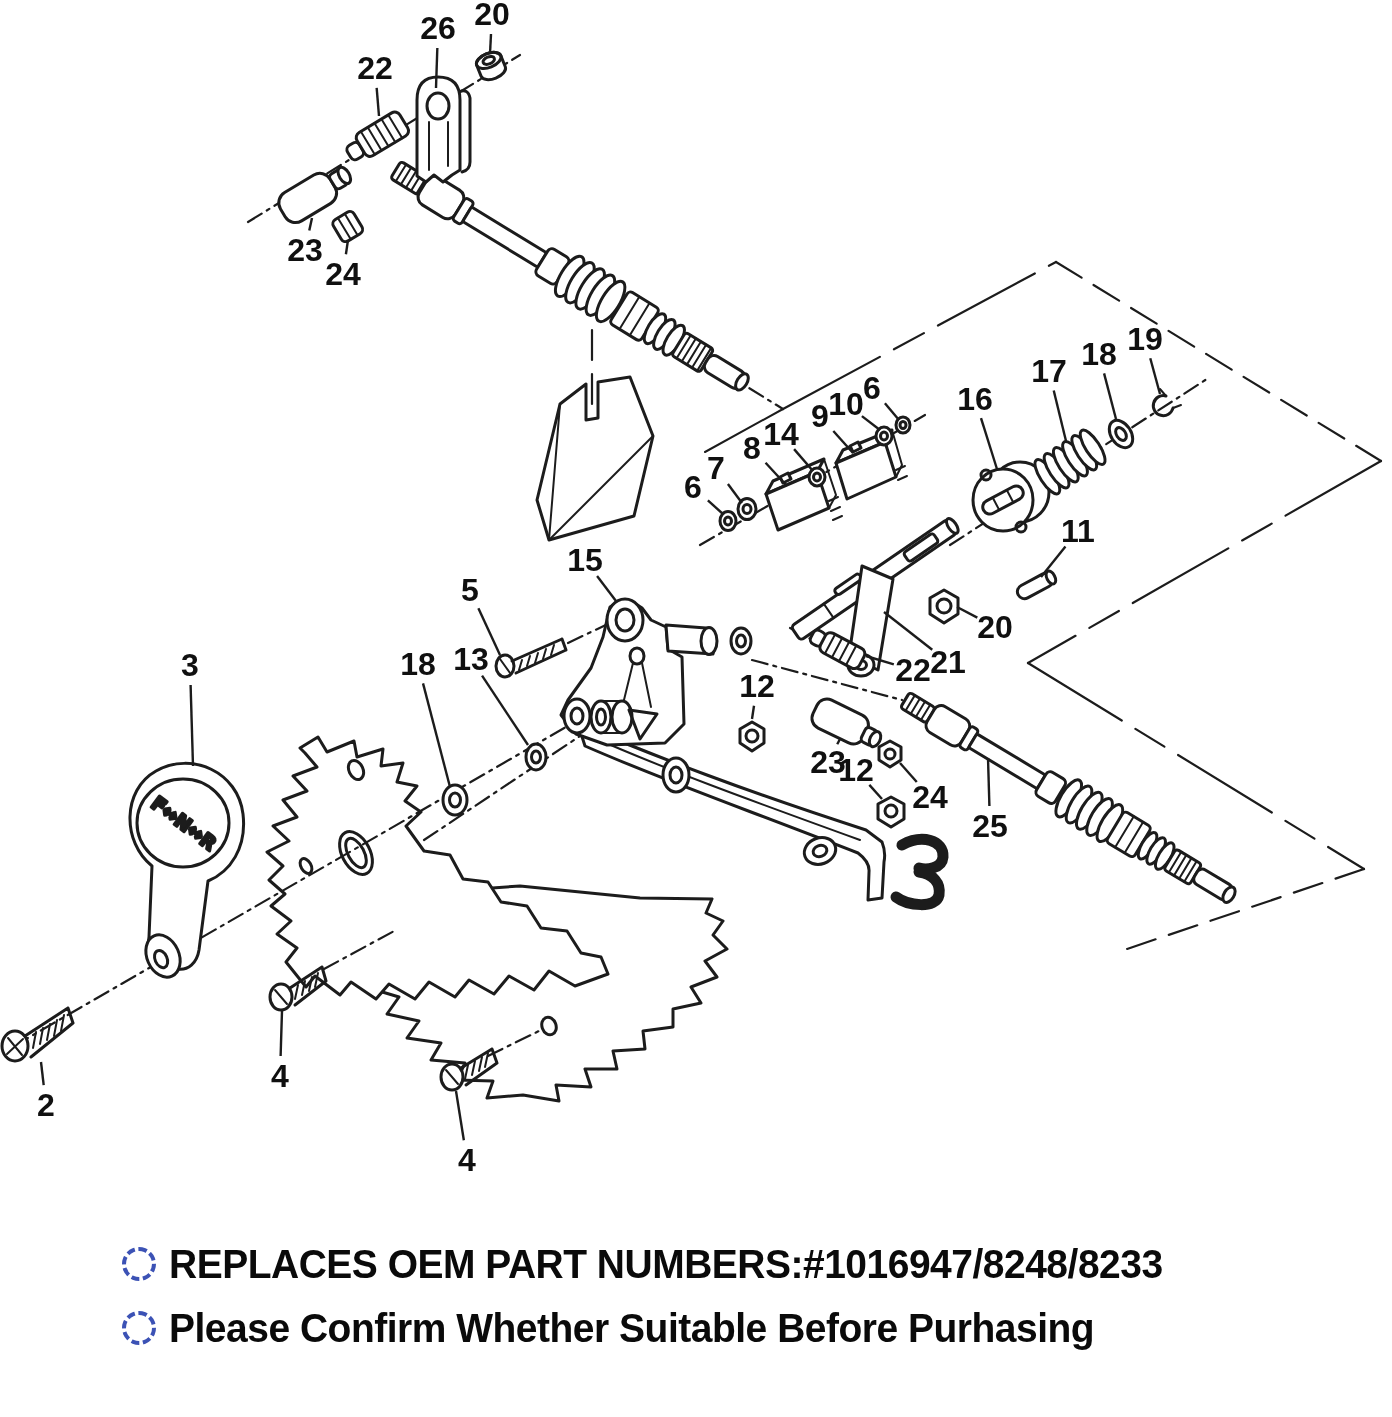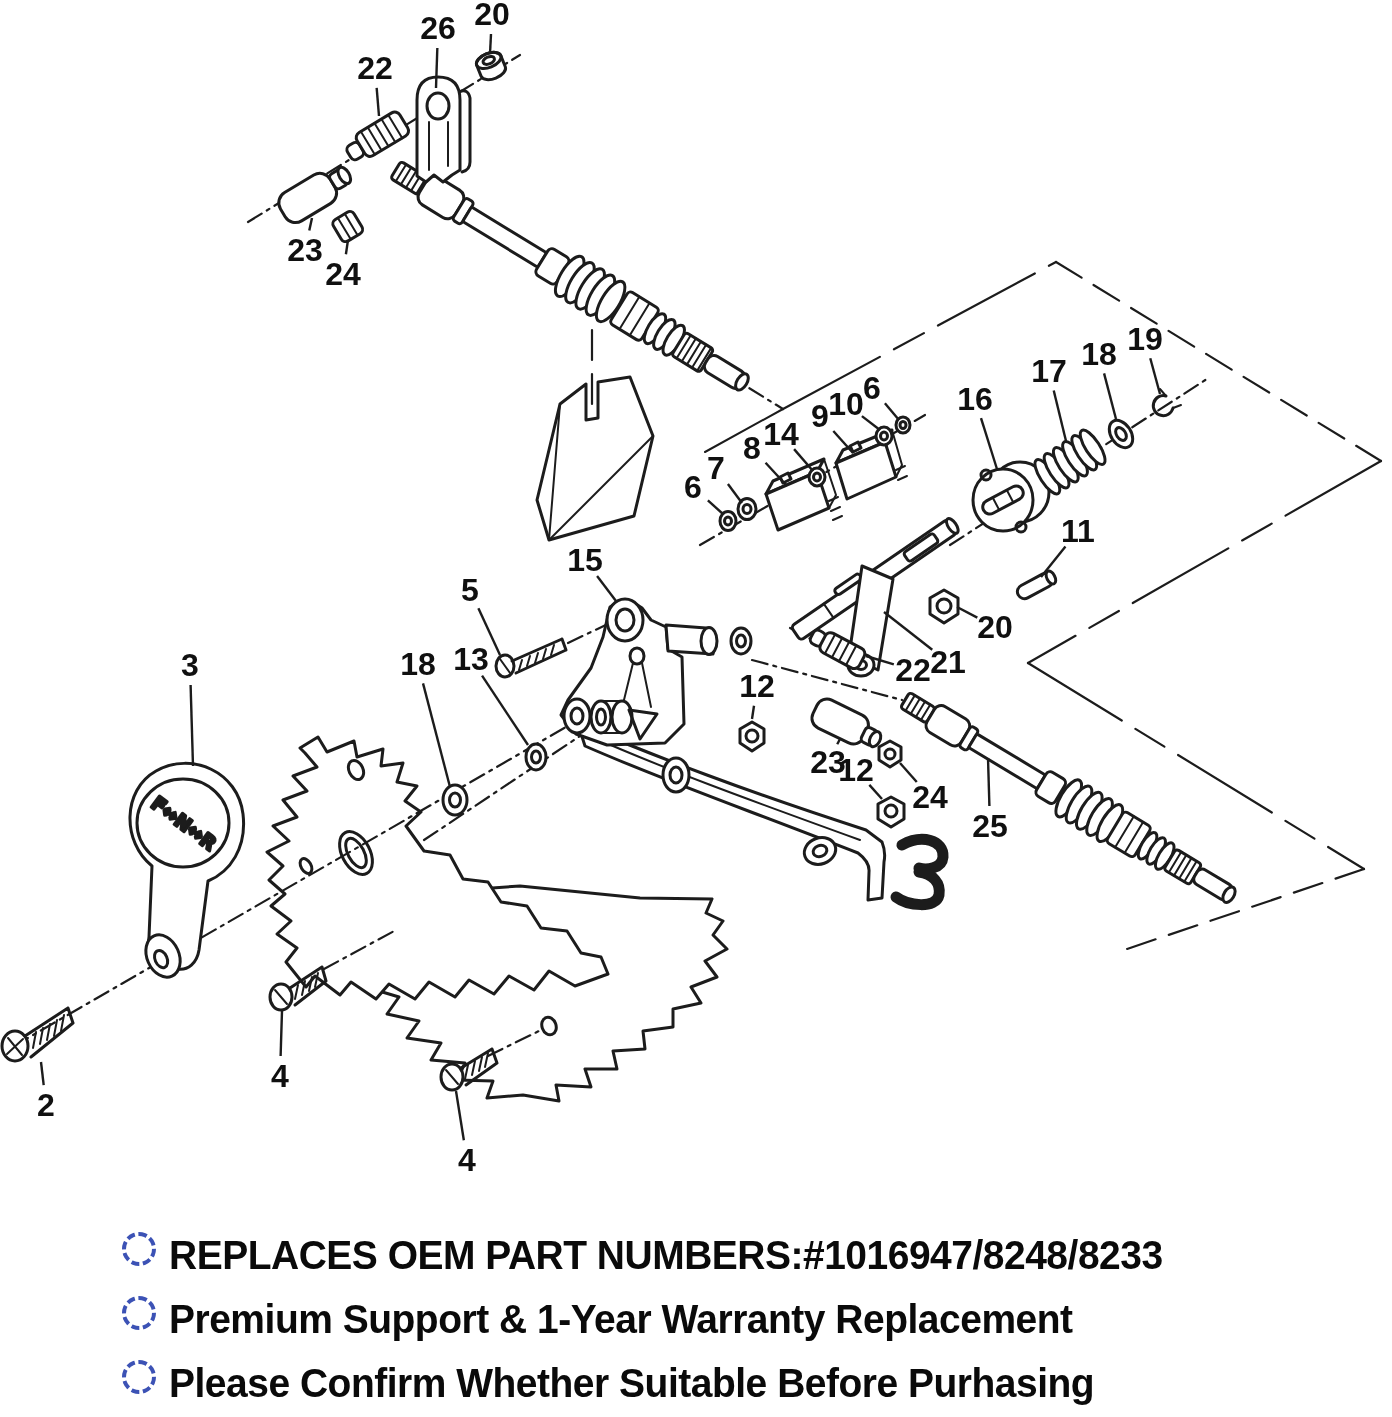--- a/index.html
+++ b/index.html
@@ -14,21 +14,21 @@
   .dl{stroke-width:2.2;stroke-dasharray:30 14;}
   .dm{stroke-width:2.2;stroke-dasharray:110 16 34 16;}
   .cw{stroke-width:11;}
   .leader{stroke:#1c1c1c;stroke-width:2.4;}
   .plabel{font:700 32px "Liberation Sans",sans-serif;fill:#101010;
           text-anchor:middle;dominant-baseline:central;}
   .mark{font:700 19px "DejaVu Sans",sans-serif;fill:#1c1c1c;
         text-anchor:middle;dominant-baseline:central;}
   
   .bullets{position:absolute;left:122px;top:1232px;width:1268px;}
-  .brow{display:flex;height:64px;}
+  .brow{display:flex;align-items:center;height:64px;}
   .bicon{flex:0 0 auto;width:26px;height:26px;border:4.5px dashed #3c52b5;
          border-radius:50%;margin-right:13px;box-sizing:content-box;}
   .btext{font-weight:700;font-size:41px;color:#0a0a0a;letter-spacing:-0.5px;
          white-space:nowrap;transform:scaleX(0.95);transform-origin:left center;}
 </style>
 </head>
 <body>
 
 <svg id="diagram" width="1392" height="1210" viewBox="0 0 1392 1210">
 
@@ -414,19 +414,15 @@
     </g>
 </svg>
 
 <div class="bullets" id="bullet-list">
     <div class="brow">
       <span class="bicon" style="border-color: rgb(60, 82, 181);"></span>
       <span class="btext">REPLACES OEM PART NUMBERS:#1016947/8248/8233</span>
     </div>
     <div class="brow">
       <span class="bicon" style="border-color: rgb(60, 82, 181);"></span>
-      <span class="btext">Premium Support &amp; 1-Year Warranty Replacement</span>
-    </div>
-    <div class="brow">
-      <span class="bicon" style="border-color: rgb(60, 82, 181);"></span>
       <span class="btext">Please Confirm Whether Suitable Before Purhasing</span>
     </div>
   </div>
 
 </body></html>

